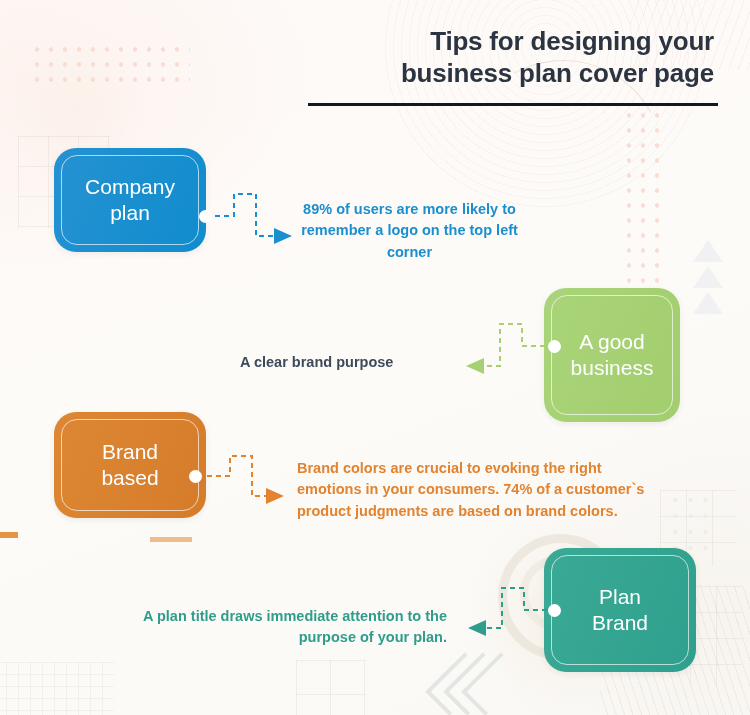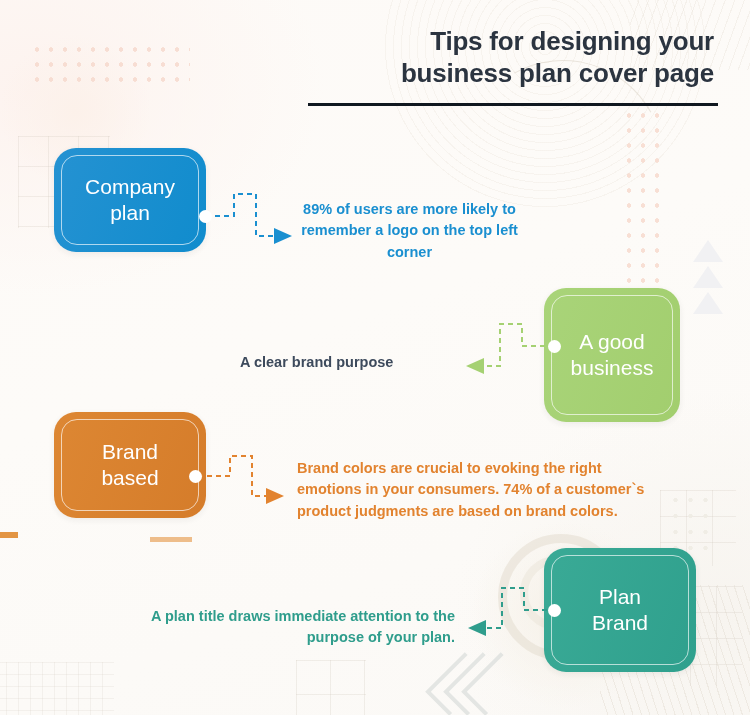--- a/index.html
+++ b/index.html
@@ -202,21 +202,21 @@
   
   .body-text {
     position: absolute;
     font-size: 14.5px;
     line-height: 1.47;
     font-weight: bold;
   }
   .txt-blue   { left: 297px; top: 199px; width: 225px; color: #1a8fd0; text-align: center; }
   .txt-green  { left: 240px; top: 352px; width: 225px; color: #3d4a5c; text-align: left; }
   .txt-orange { left: 297px; top: 458px; width: 360px; color: #e2832f; text-align: left; }
-  .txt-teal   { left: 150px; top: 606px; width: 305px; color: #2f9d8c; text-align: right; }
+  .txt-teal   { left: 142px; top: 606px; width: 305px; color: #2f9d8c; text-align: right; }
 </style>
 </head>
 <body>
 
 <div id="stage">
 
   <div class="deco blob-a"></div>
   <div class="deco rings"></div>
   <div class="deco arc-tr"></div>
   <div class="deco stripes-tr"></div>

